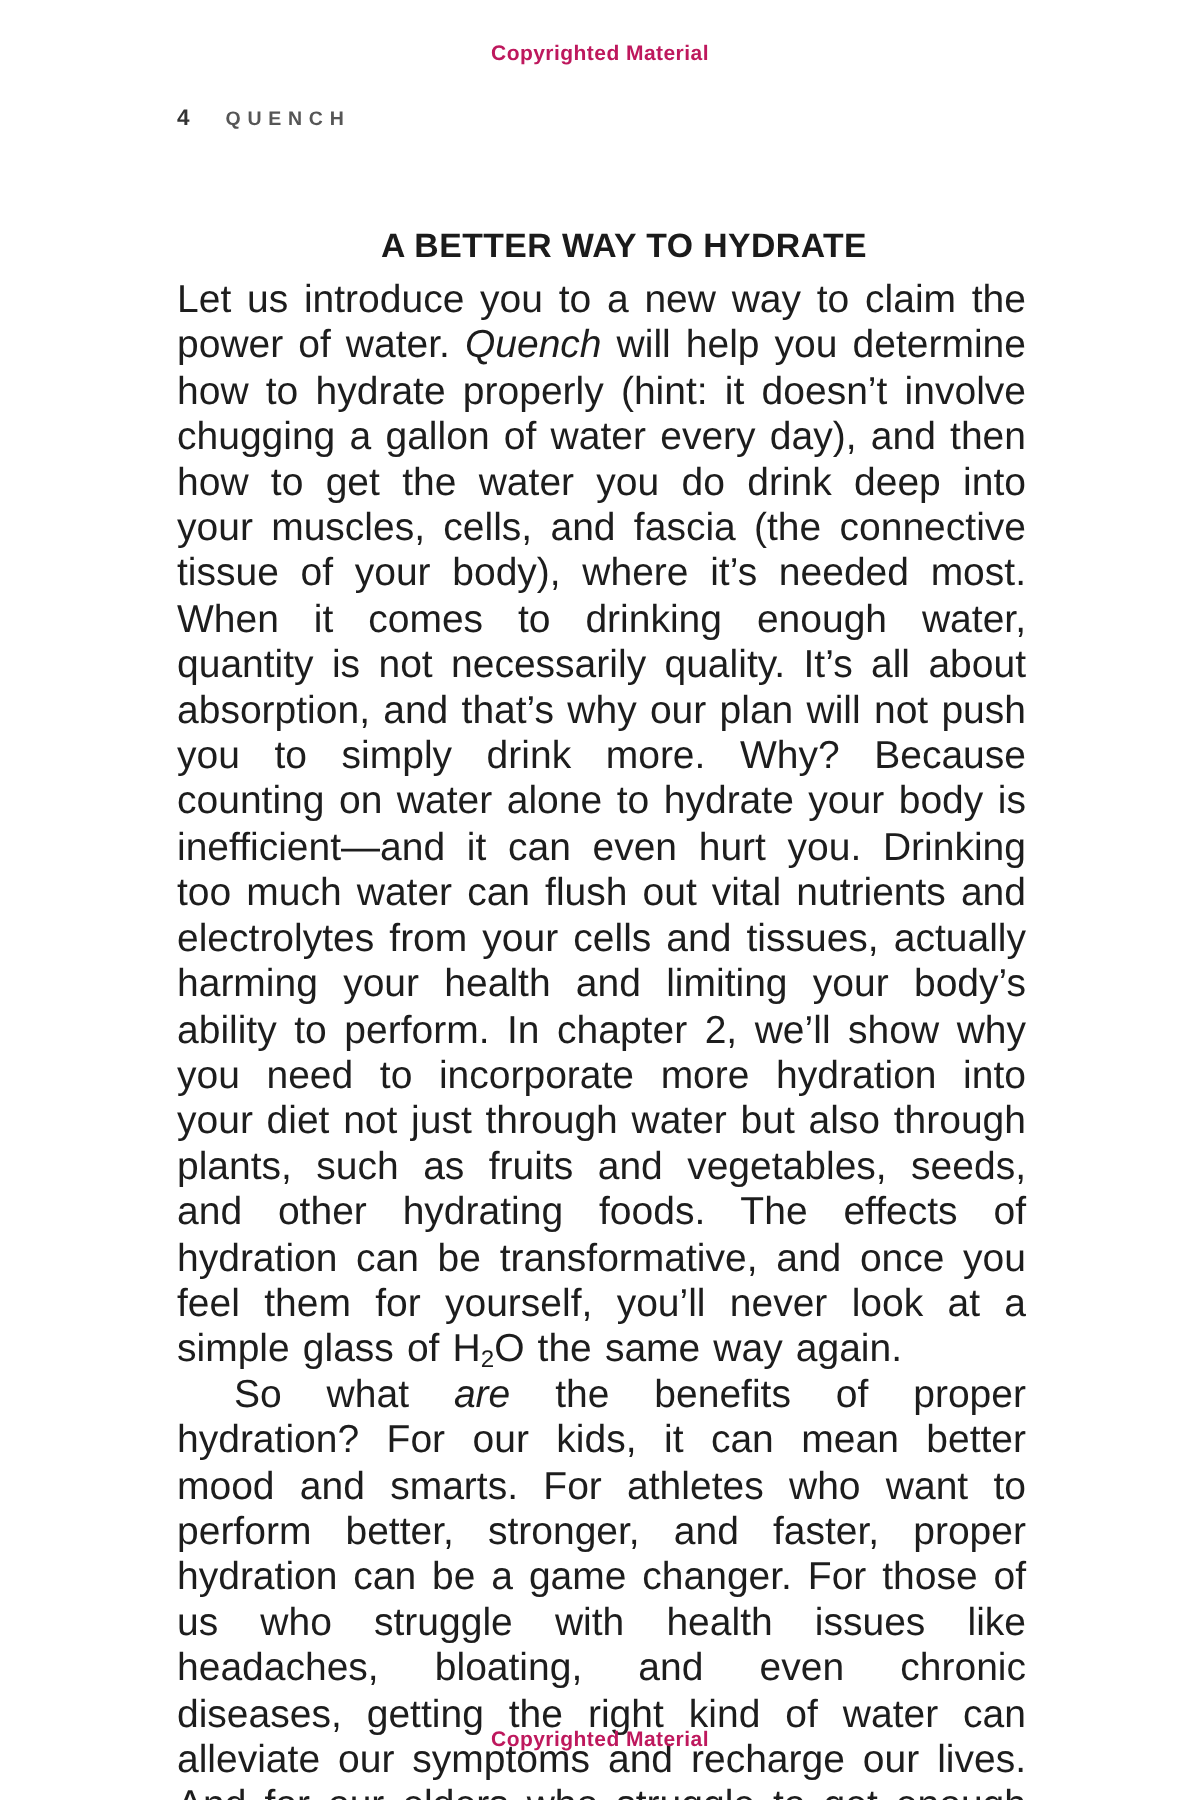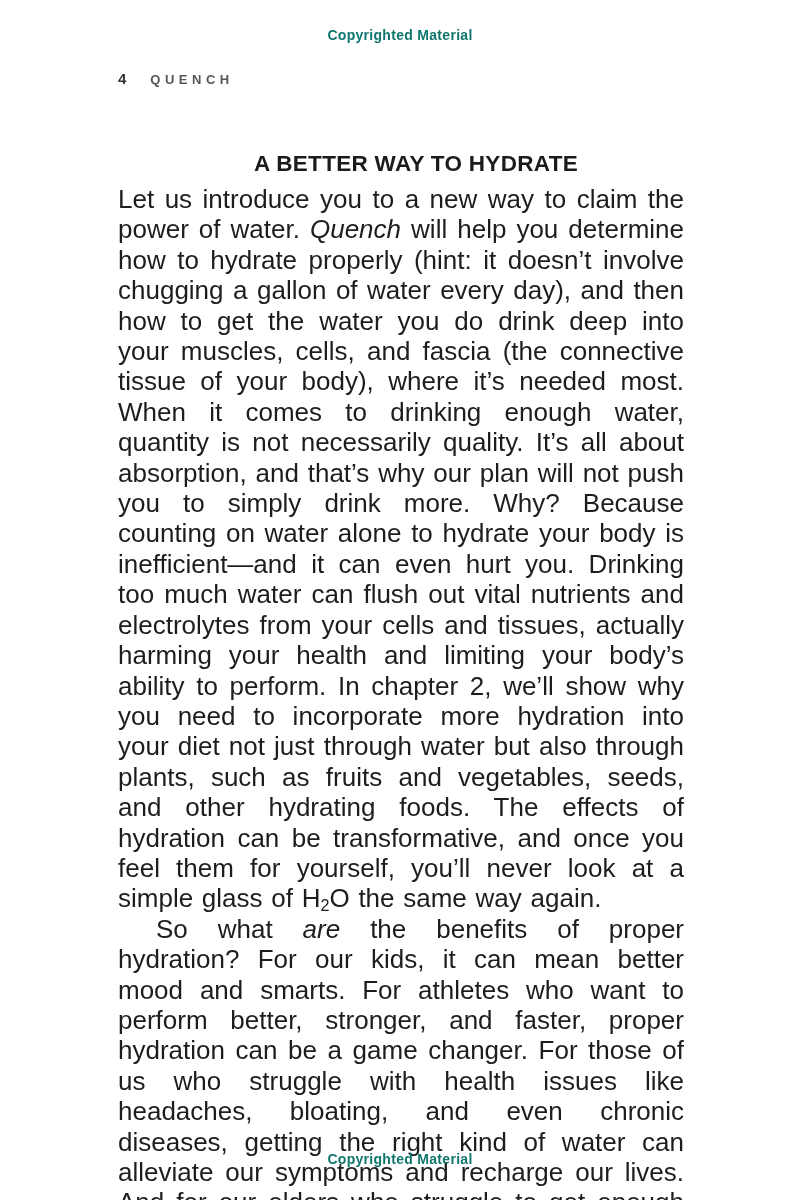--- a/index.html
+++ b/index.html
@@ -17,21 +17,21 @@
   }
   .copyright-notice {
     position: absolute;
     left: 0;
     width: 100%;
     text-align: center;
     font-family: "Liberation Sans", sans-serif;
     font-weight: bold;
     font-size: 14px;
     letter-spacing: 0.3px;
-    color: #0f766e;
+    color: #be185d;
   }
   .copyright-top { top: 27px; }
   .copyright-bottom { top: 1151px; }
 
   .running-header {
     position: absolute;
     top: 70px;
     left: 118px;
     display: flex;
     align-items: baseline;

